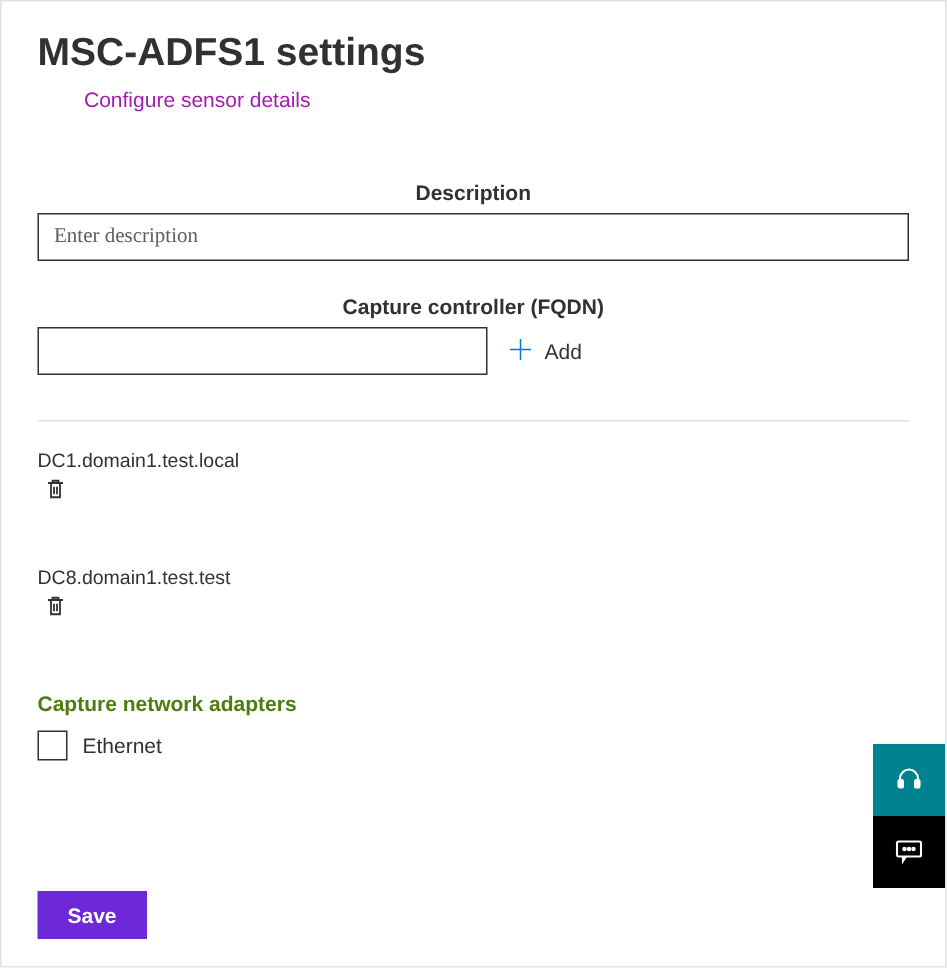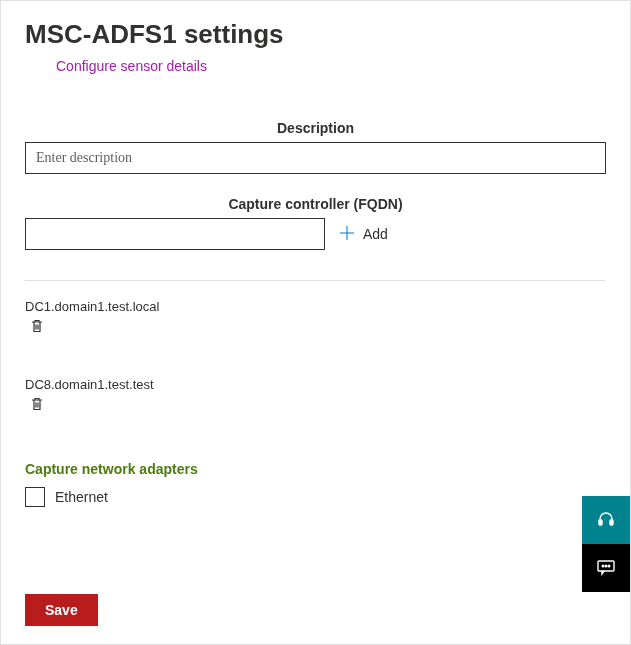--- a/index.html
+++ b/index.html
@@ -109,21 +109,21 @@
       height: 20px;
       border: 1px solid #323130;
       background: #fff;
       cursor: pointer;
     }
     .checkbox-label { font-size: 14px; color: #323130; }
     .save-btn {
       position: absolute;
       left: 24px;
       bottom: 18px;
-      background: #b91c1c;
+      background: #6d28d9;
       color: #fff;
       border: none;
       padding: 8px 20px;
       font-size: 14px;
       font-weight: 600;
       cursor: pointer;
       font-family: inherit;
     }
     .float-buttons {
       position: absolute;

